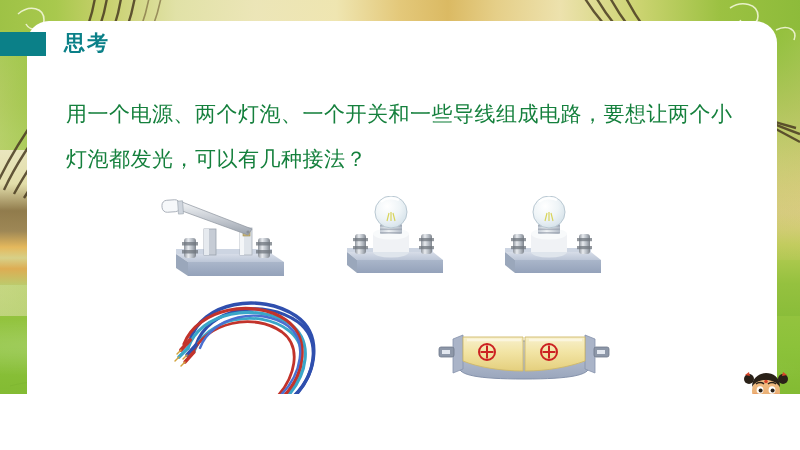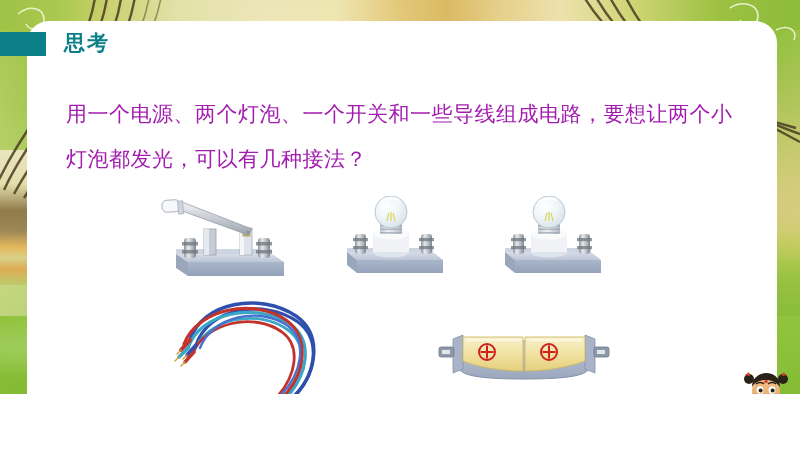--- a/index.html
+++ b/index.html
@@ -137,21 +137,21 @@
   }
 
   
   .body-text {
     position: absolute;
     left: 66px;
     top: 91px;
     width: 668px;
     font-size: 21px;
     line-height: 45px;
-    color: #a21caf;
+    color: #15803d;
     letter-spacing: .5px;
   }
 
   
   .figures { position: absolute; left: 0; top: 0; width: 800px; height: 450px; pointer-events: none;}
 
   .fig { position: absolute; }
 
   
   #fig-switch { left: 160px; top: 196px; width: 135px; height: 90px; }

